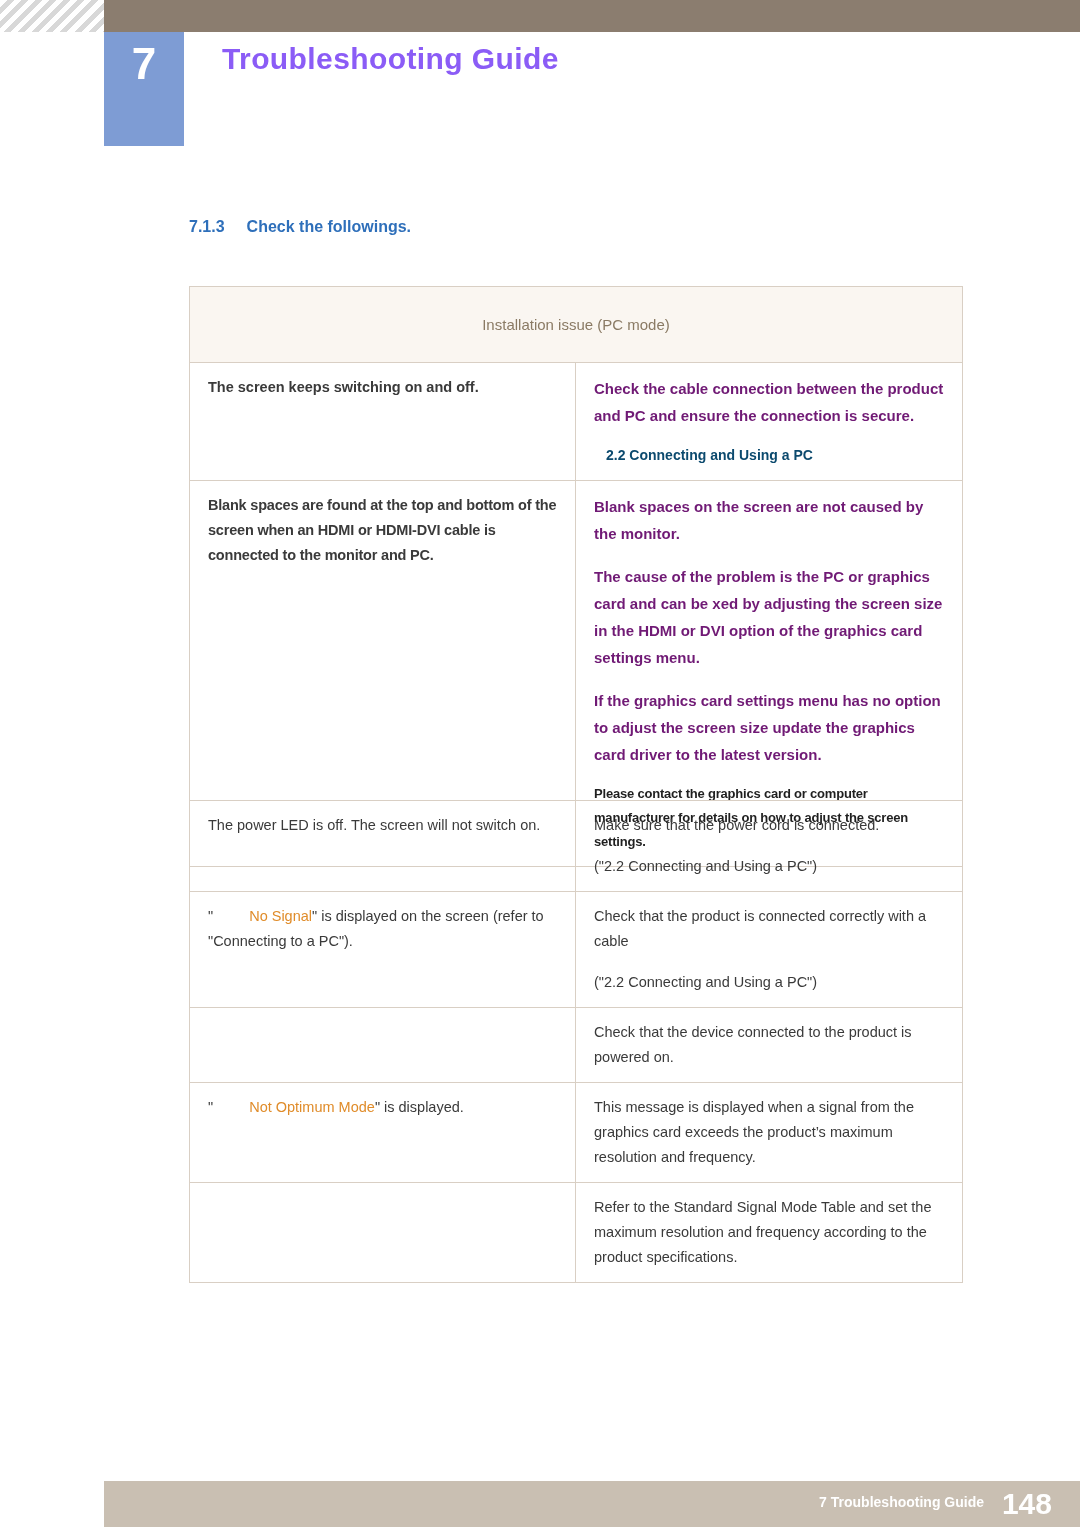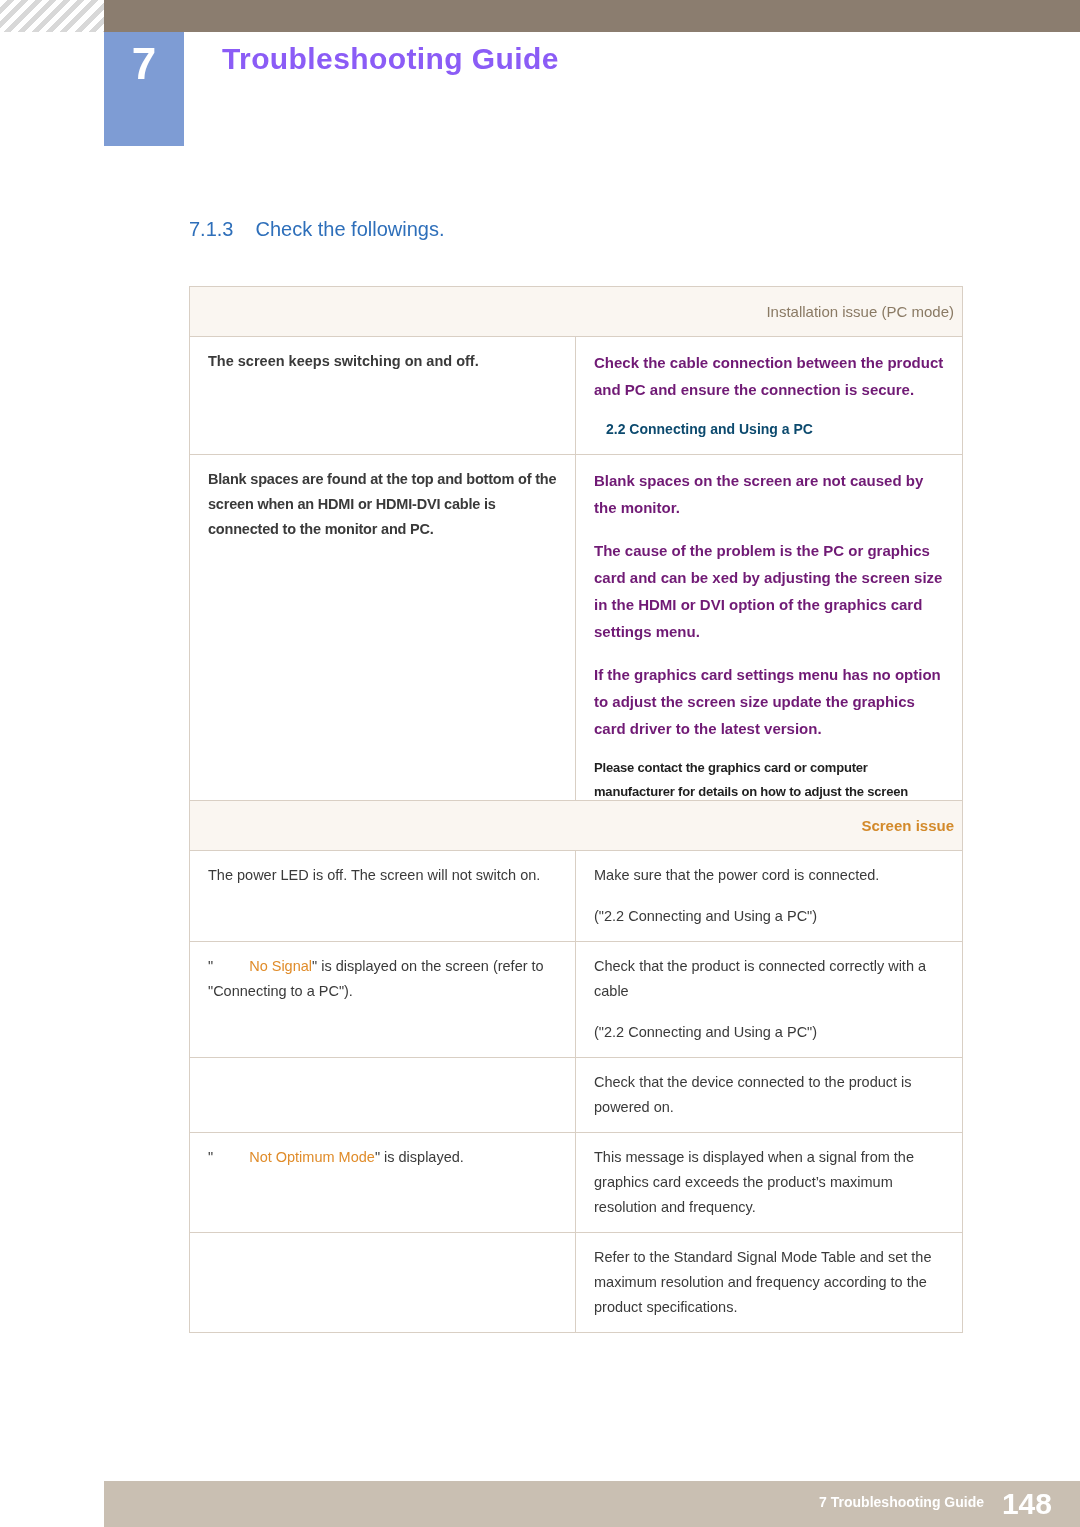--- a/index.html
+++ b/index.html
@@ -52,22 +52,22 @@
     font-size: 30px;
     font-weight: bold;
     color: #8b5cf6;
     letter-spacing: 0.4px;
   }
 
   
   .section-heading {
     position: absolute;
     top: 218px; left: 189px;
-    font-size: 20px;
-    font-weight: normal;
+    font-size: 16px;
+    font-weight: bold;
     color: #2e6fba;
     white-space: nowrap;
   }
   .section-heading .num { margin-right: 22px; }
 
   
   .tbl {
     position: absolute;
     left: 189px;
     width: 773px;
@@ -83,24 +83,24 @@
     padding: 12px 16px 12px 18px;
     font-size: 14.5px;
     line-height: 25px;
     color: #3a3a3a;
   }
   .tbl col.left { width: 386px; }
   .tbl col.right { width: 387px; }
 
   .hdr-row td {
     background: #faf6f1;
-    text-align: right;
+    text-align: center;
     color: #8a7a64;
     font-size: 15px;
-    padding: 12px 8px;
+    padding: 25px 8px;
     font-weight: normal;
   }
   .hdr-row td.orange {
     color: #d38a2b;
     font-weight: bold;
   }
 
   .bold-cell {
     font-weight: bold;
     color: #701a75;
@@ -199,23 +199,20 @@
     </tr>
   </tbody>
 </table>
 
 <table class="tbl tbl2">
   <colgroup>
       <col class="left">
       <col class="right">
     </colgroup>
   <tbody>
-    <tr class="hdr-row">
-      <td colspan="2" class="orange">Screen issue</td>
-    </tr>
 
     <tr>
       <td>
         <span class="p-block">The power LED is off. The screen will not switch on.</span>
       </td>
       <td>
         <span class="p-block">Make sure that the power cord is connected.</span>
         <span class="p-block">("2.2 Connecting and Using a PC")</span>
       </td>
     </tr>

